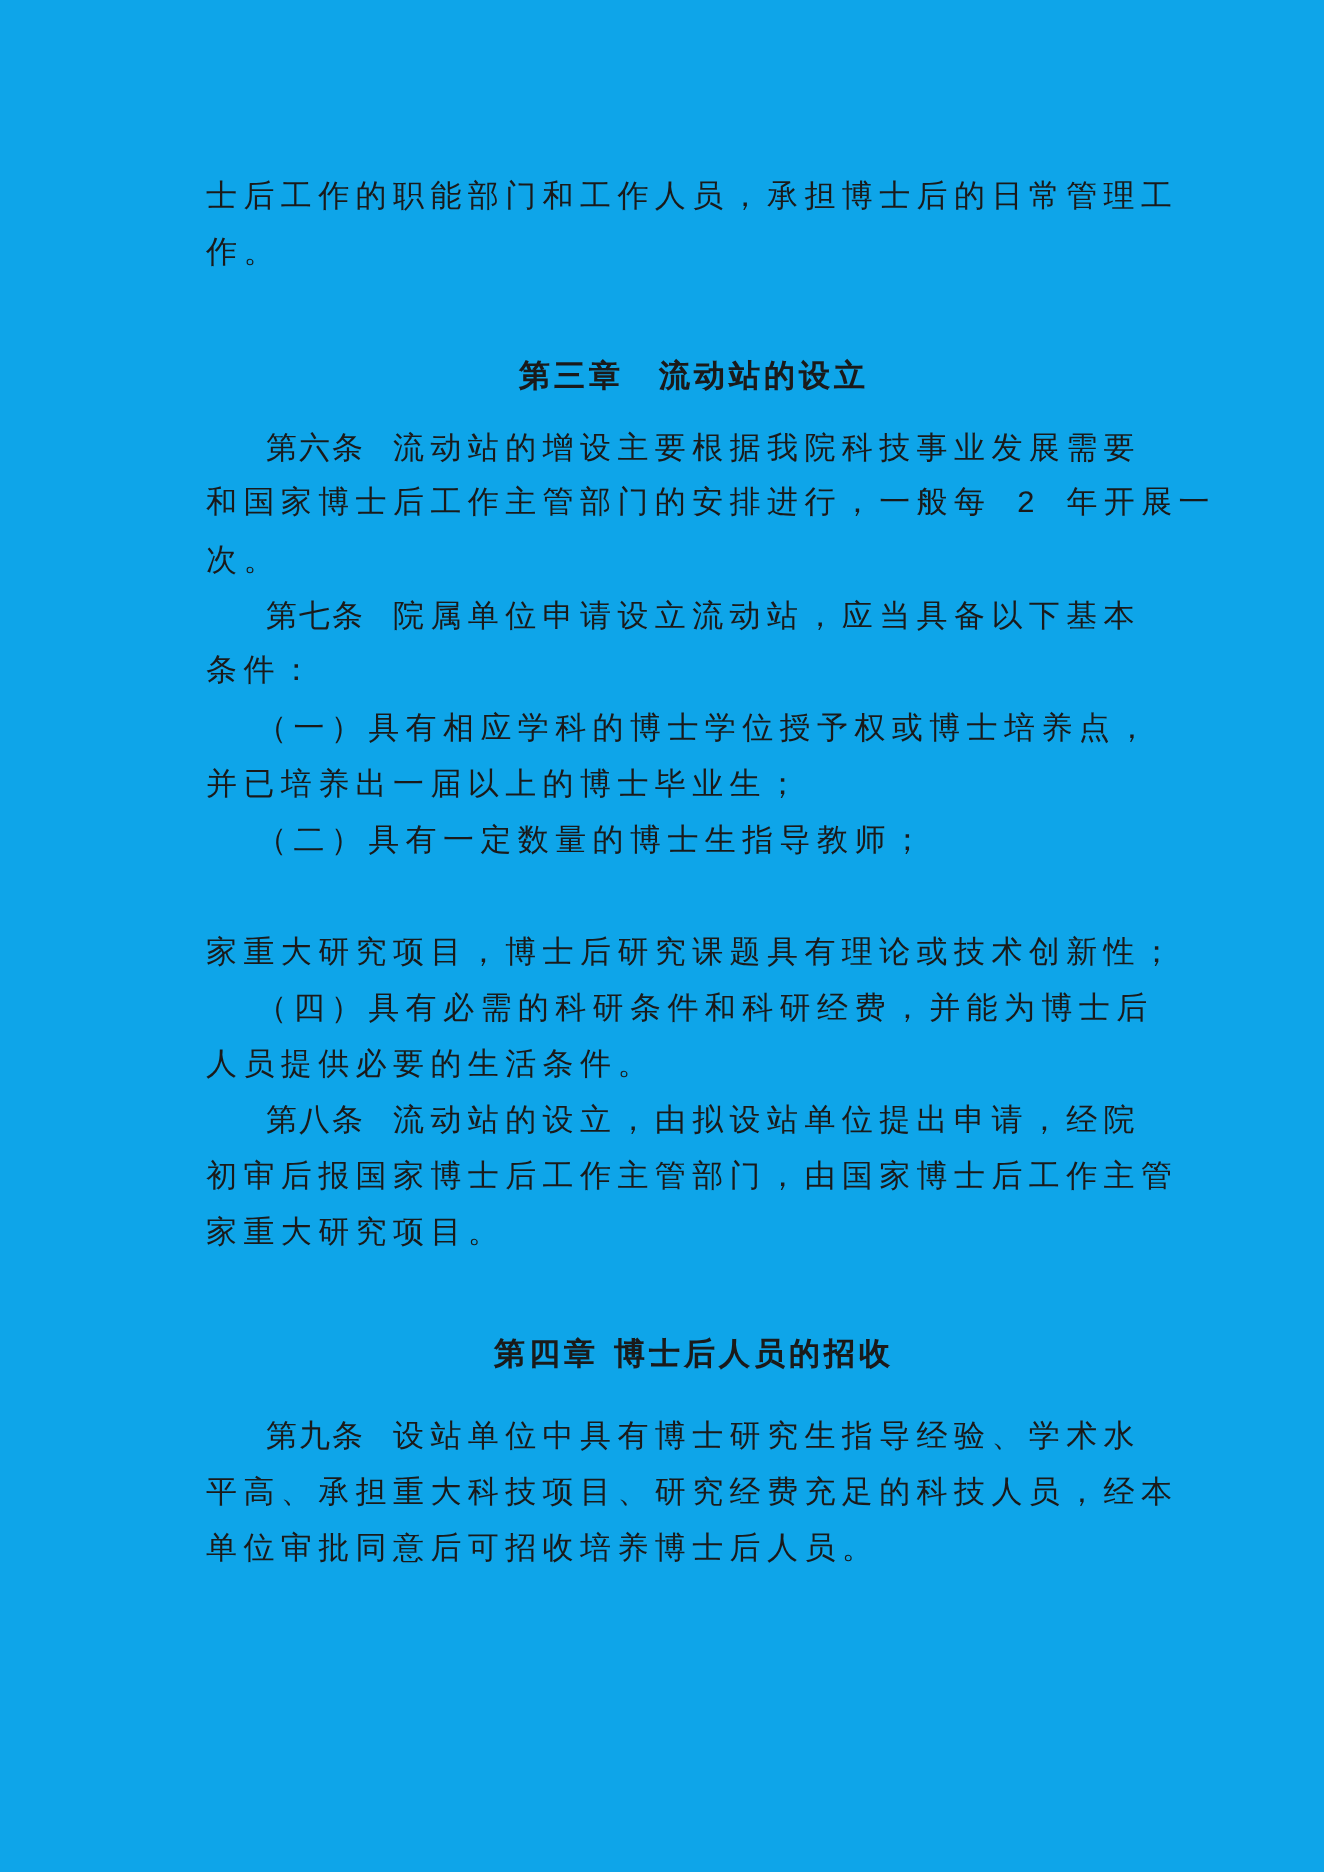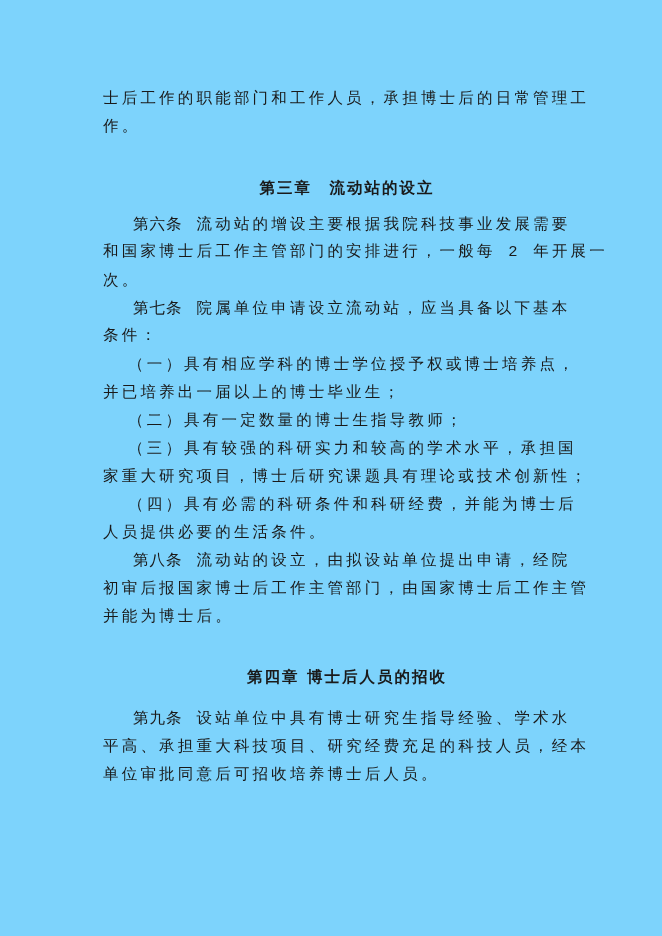--- a/index.html
+++ b/index.html
@@ -12,21 +12,21 @@
       height: 936px;
       position: relative;
       overflow: hidden;
       font-family: "DejaVu Serif", "Liberation Serif", serif;
       color: #1a1a1a;
     }
     .page {
       position: absolute;
       left: 0; top: 0;
       width: 662px; height: 936px;
-      background: #7dd3fc;
+      background: #0ea5e9;
     }
     .line {
       position: absolute;
       left: 103px;
       width: 458px;
       font-size: 15.5px;
       line-height: 28px;
       height: 28px;
       white-space: nowrap;
       letter-spacing: 3.2px;
@@ -78,29 +78,28 @@
   <div class="line last" style="top:266px;">次。</div>
 
   <div class="line indent2" style="top:294px;"><span class="art-label">第七条</span><span>院属单位申请设立流动站，应当具备以下基本</span></div>
   <div class="line last" style="top:322px;font-family:Liberation Mono, monospace;">条件：</div>
 
   <div class="line indent" style="top:350px; left:128px; width:433px;">（一）具有相应学科的博士学位授予权或博士培养点，</div>
   <div class="line last" style="top:378px;">并已培养出一届以上的博士毕业生；</div>
 
   <div class="line last" style="top:406px; left:128px; width:433px;">（二）具有一定数量的博士生指导教师；</div>
 
-  <div class="line indent" style="top:434px; left:128px; width:433px;">（三）具有较强的科研实力和较高的学术水平，承担国</div>
   <div class="line" style="top:462px;">家重大研究项目，博士后研究课题具有理论或技术创新性；</div>
 
   <div class="line indent" style="top:490px; left:128px; width:433px;">（四）具有必需的科研条件和科研经费，并能为博士后</div>
   <div class="line last" style="top:518px;">人员提供必要的生活条件。</div>
 
   <div class="line indent2" style="top:546px;"><span class="art-label">第八条</span><span>流动站的设立，由拟设站单位提出申请，经院</span></div>
   <div class="line" style="top:574px;">初审后报国家博士后工作主管部门，由国家博士后工作主管</div>
-  <div class="line last" style="top:602px;">并能为博士后。</div>
+  <div class="line last" style="top:602px;">家重大研究项目。</div>
 
   <div class="heading" style="top:663px;">第四章 博士后人员的招收</div>
 
   <div class="line indent2" style="top:704px;"><span class="art-label">第九条</span><span>设站单位中具有博士研究生指导经验、学术水</span></div>
   <div class="line" style="top:732px;">平高、承担重大科技项目、研究经费充足的科技人员，经本</div>
   <div class="line last" style="top:760px;">单位审批同意后可招收培养博士后人员。</div>
 
 </div>
 
 </body></html>

